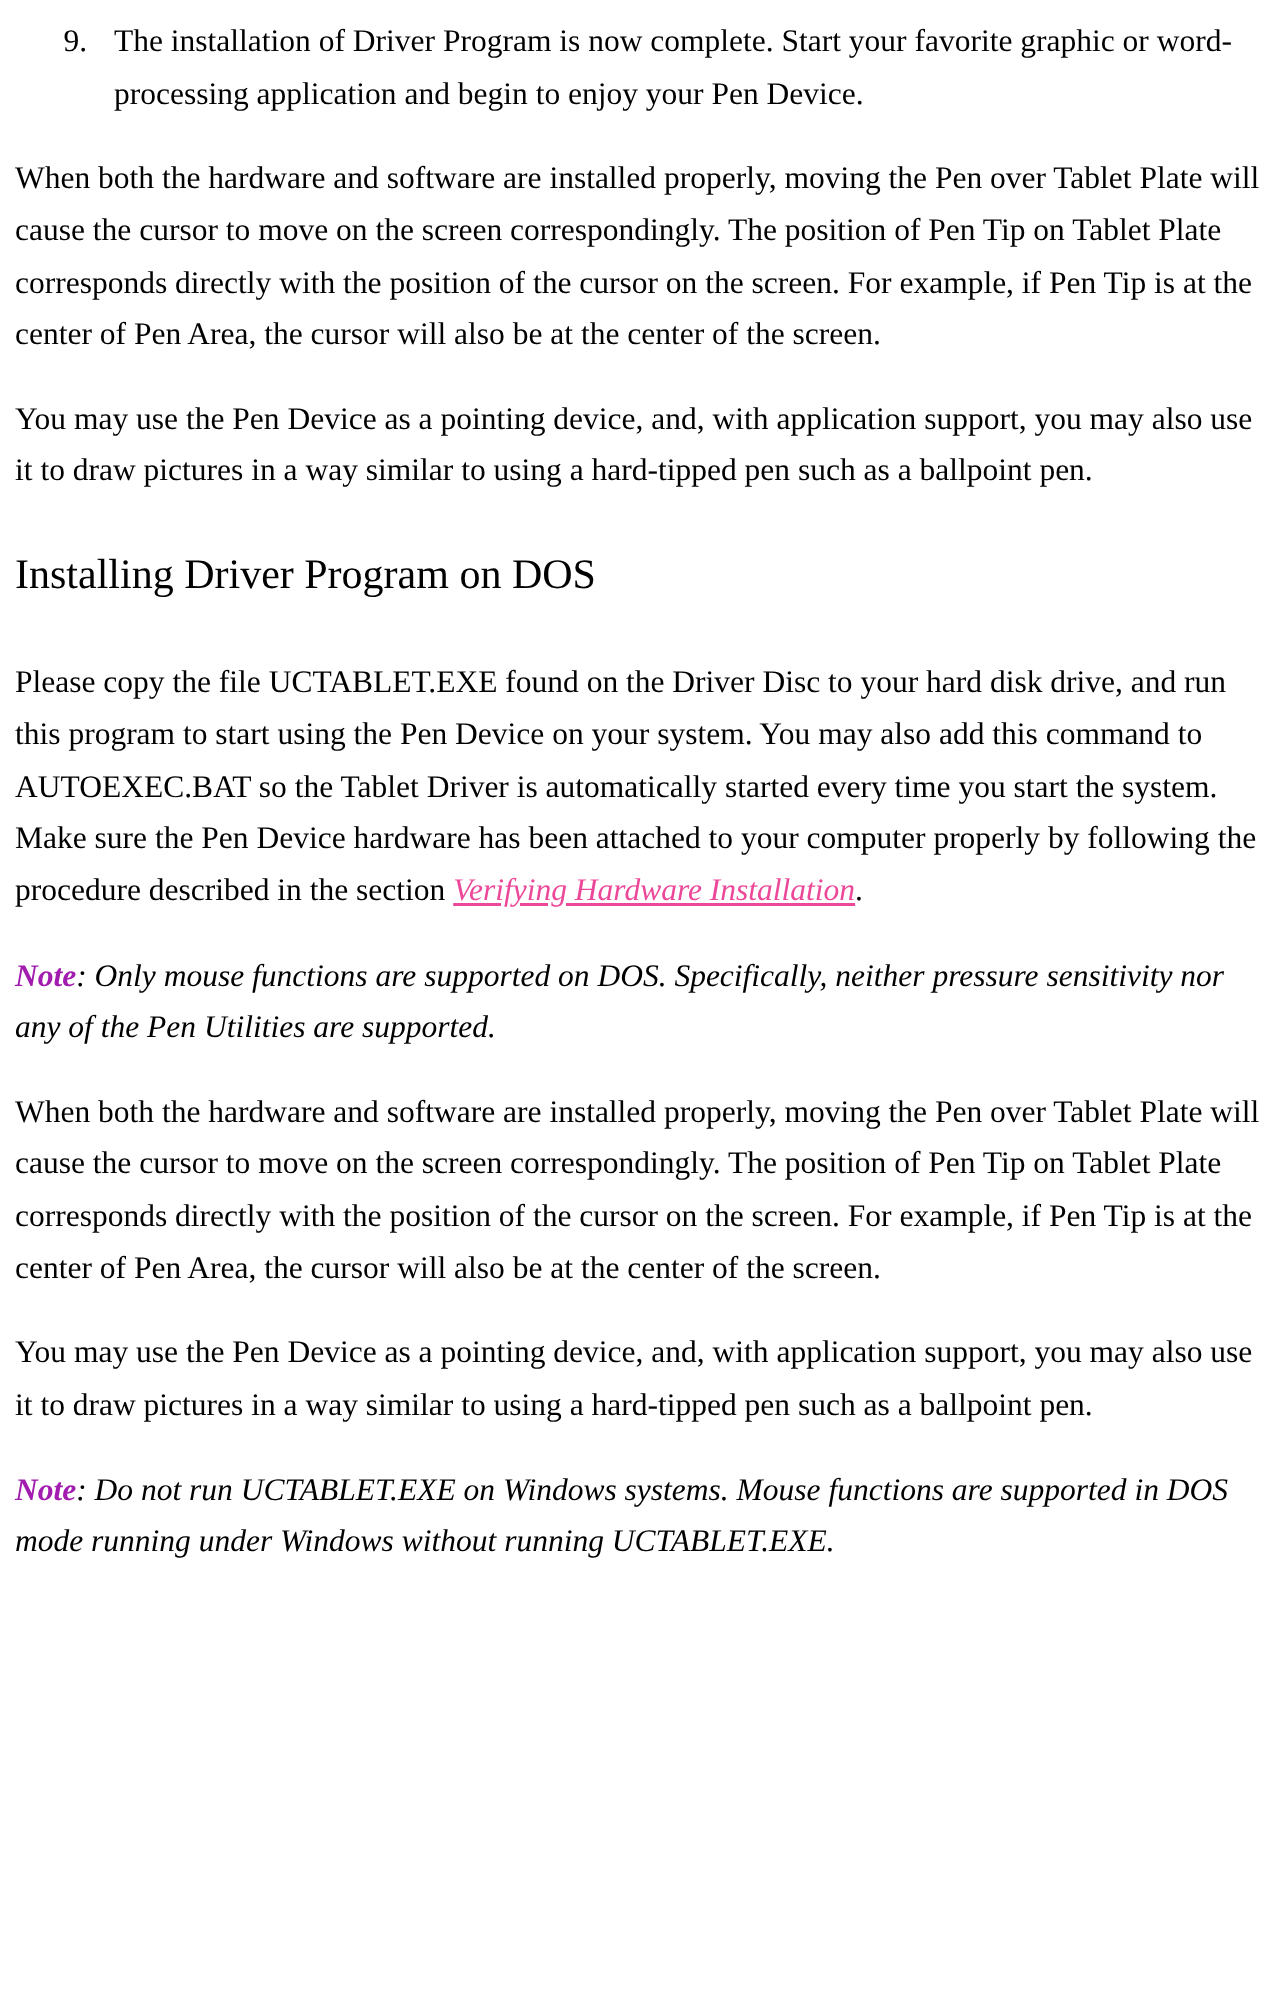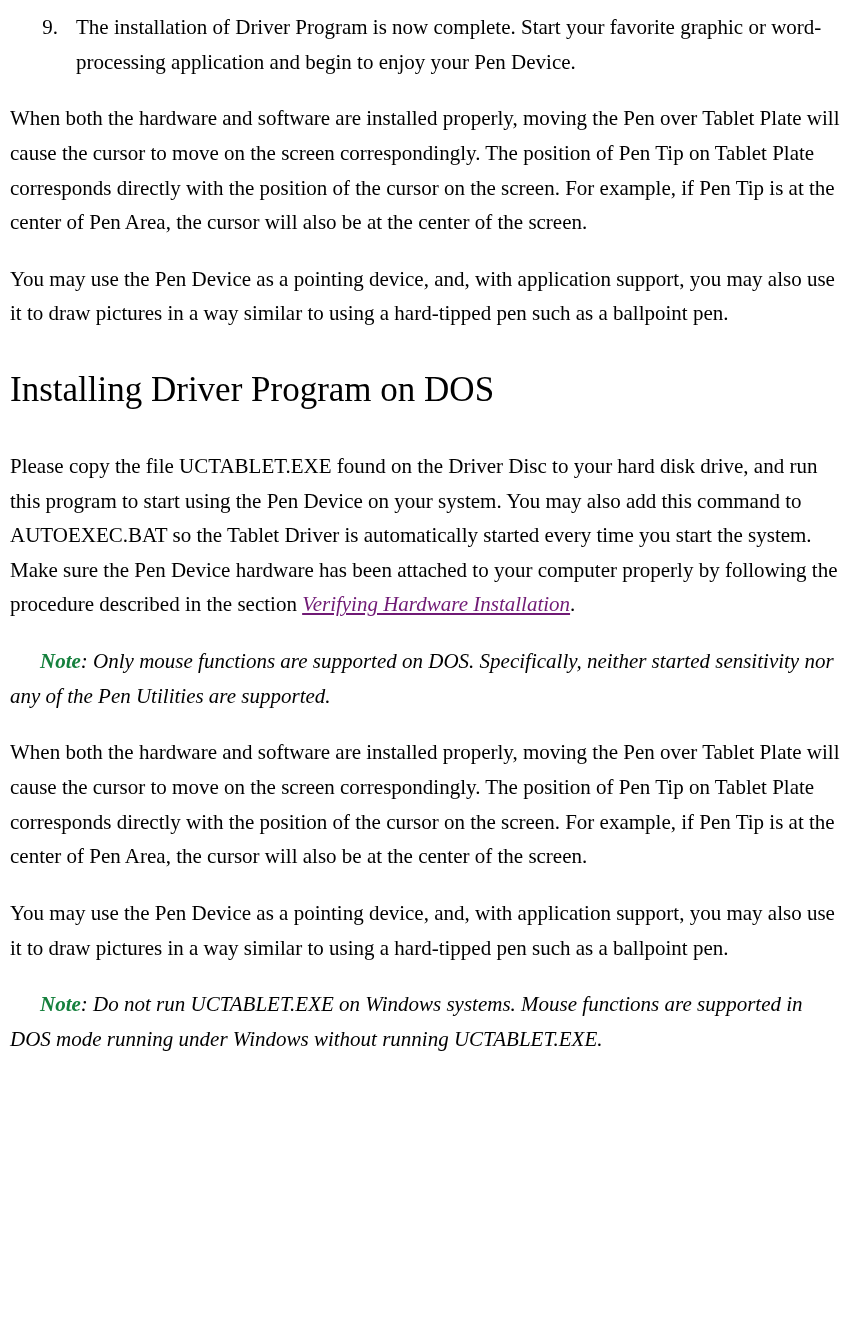--- a/index.html
+++ b/index.html
@@ -23,34 +23,33 @@
       padding-right: 18px;
     }
     .list-text {
       flex: 1;
       font-family: Liberation Serif, serif;
     }
     .paragraph {
       margin-bottom: 22px;
     }
     .heading {
-      font-size: 35px;
+      font-size: 28px;
       font-weight: normal;
       margin-top: 30px;
       margin-bottom: 30px;
     }
     .link {
-      color: #701a75;
+      color: #ec4899;
       font-style: italic;
       text-decoration: underline;
     }
     .note-label {
-      color: #15803d;
+      color: #a21caf;
       font-weight: bold;
-      margin-left: 30px;
     }
     .italic {
       font-style: italic;
     }
   </style>
 </head>
 <body>
 
 <div class="list-item">
   <div class="list-number">9.</div>
@@ -61,21 +60,21 @@
 
 <div class="paragraph">You may use the Pen Device as a pointing device, and, with application support, you may also use it to draw pictures in a way similar to using a hard-tipped pen such as a ballpoint pen.</div>
 
 <div class="heading">Installing Driver Program on DOS</div>
 
 <div class="paragraph">
   <span>Please copy the file UCTABLET.EXE found on the Driver Disc to your hard disk drive, and run this program to start using the Pen Device on your system.   You may also add this command to AUTOEXEC.BAT so the Tablet Driver is automatically started every time you start the system.   Make sure the Pen Device hardware has been attached to your computer properly by following the procedure described in the section </span><a class="link">Verifying Hardware Installation</a><span>.</span>
 </div>
 
 <div class="paragraph italic">
-  <span class="note-label">Note</span><span>: Only mouse functions are supported on DOS.   Specifically, neither started sensitivity nor any of the Pen Utilities are supported.</span>
+  <span class="note-label">Note</span><span>: Only mouse functions are supported on DOS.   Specifically, neither pressure sensitivity nor any of the Pen Utilities are supported.</span>
 </div>
 
 <div class="paragraph">When both the hardware and software are installed properly, moving the Pen over Tablet Plate will cause the cursor to move on the screen correspondingly.   The position of Pen Tip on Tablet Plate corresponds directly with the position of the cursor on the screen.   For example, if Pen Tip is at the center of Pen Area, the cursor will also be at the center of the screen.</div>
 
 <div class="paragraph">You may use the Pen Device as a pointing device, and, with application support, you may also use it to draw pictures in a way similar to using a hard-tipped pen such as a ballpoint pen.</div>
 
 <div class="paragraph italic">
   <span class="note-label">Note</span><span>: Do not run UCTABLET.EXE on Windows systems.   Mouse functions are supported in DOS mode running under Windows without running UCTABLET.EXE.</span>
 </div>
 

